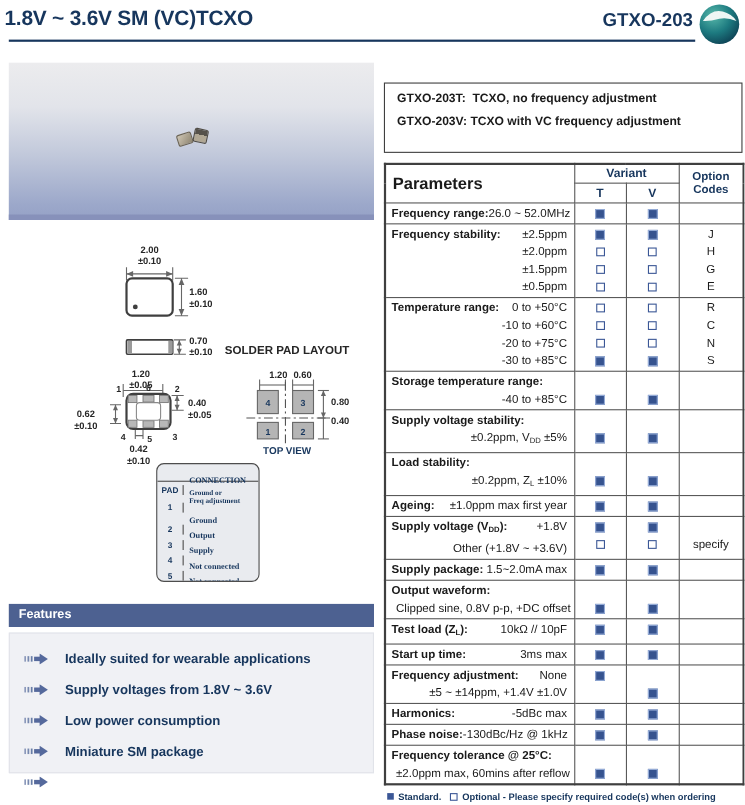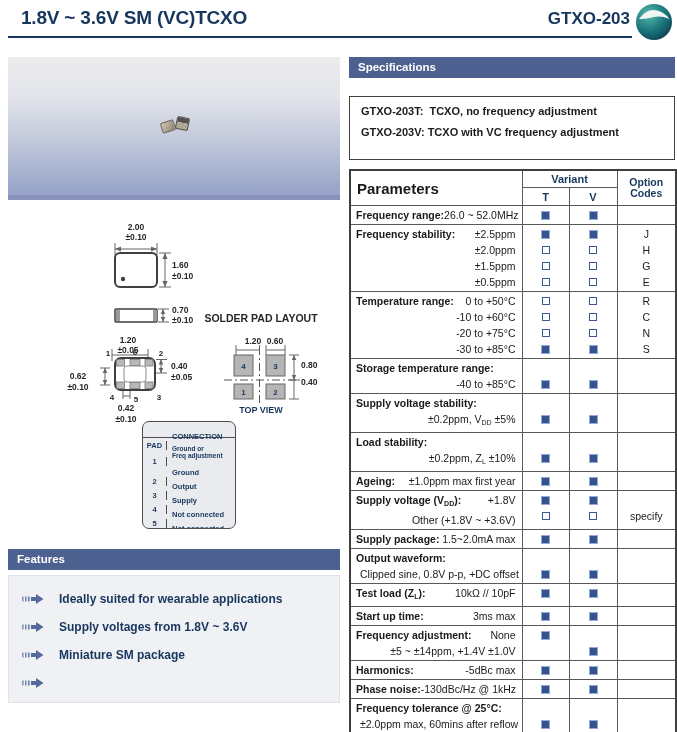--- a/index.html
+++ b/index.html
@@ -1,19 +1,19 @@
 <!DOCTYPE html>
 <html><head>
 <meta charset="utf-8">
 <style>
   html,body{margin:0;padding:0;background:#fff;}
   .page{position:relative;width:677px;height:732px;background:#fff;overflow:hidden;
         font-family:"Liberation Sans",sans-serif;}
   
-  .title{position:absolute;left:21px;top:7px;font-size:19px;font-weight:bold;color:#17365d;letter-spacing:-0.2px;}
+  .title{position:absolute;left:4px;top:7px;font-size:19px;font-weight:bold;color:#17365d;letter-spacing:-0.2px;}
   .model{position:absolute;left:500px;top:9px;width:130px;text-align:right;font-size:17px;font-weight:bold;color:#17365d;}
   .rule{position:absolute;left:8px;top:36px;width:624px;height:2px;background:#17365d;}
   .logo{position:absolute;left:635px;top:3px;}
   
   .leftcol{position:absolute;left:8px;top:57px;width:332px;height:675px;}
   .rightcol{position:absolute;left:349px;top:57px;width:326px;}
   
   .product-image{position:absolute;top:0;left:0;width:332px;height:143px;
     background:linear-gradient(180deg,#ececee 0%,#e2e4ea 28%,#c2c9db 58%,#9ca8ca 90%,#95a1c6 100%);}
   .img-strip{position:absolute;bottom:0;left:0;right:0;height:5px;background:#8791ba;}
@@ -34,21 +34,21 @@
   .cap{font-size:9px;font-weight:bold;fill:#17365d;}
   .pnum{font-size:8px;font-weight:bold;fill:#262626;}
   .padnum{font-size:8px;font-weight:bold;fill:#17365d;}
   .ah{fill:#666;}
   
   .padtable{position:absolute;left:134px;top:364px;width:94px;border:1.5px solid #4d4d4d;border-radius:7px;
     background:#e9ebef;overflow:hidden;color:#17365d;box-sizing:border-box;}
   .pt-head{display:grid;grid-template-columns:24px 1fr;height:15px;border-bottom:1px solid #4d4d4d;
     font-weight:bold;font-size:7.5px;}
   .pt-c1{border-right:1px solid #4d4d4d;display:flex;align-items:center;justify-content:center;margin-top:19px;}
-  .pt-c2{display:flex;align-items:center;padding-left:5px;}
+  .pt-c2{display:flex;align-items:center;padding-left:5px;font-family:Liberation Serif, serif;}
   .pt-row{display:grid;grid-template-columns:24px 1fr;height:14px;font-size:7.5px;font-weight:bold;}
   .pt-row.two{height:20px;}
   .pt-row.two .pt-c2{font-size:6.5px;line-height:7px;}
   
   .secbar{background:#4d6191;color:#fff;font-weight:bold;font-size:11.5px;line-height:21px;height:21px;
     padding-left:9px;box-sizing:border-box;}
   .features-bar{position:absolute;top:492px;left:0;width:332px;}
   .features-box{position:absolute;top:518px;left:0;width:332px;height:128px;background:#f0f1f5;
     border:1px solid #e1e3e9;box-sizing:border-box;padding-top:9px;}
   .feat-row{display:flex;align-items:center;height:28px;padding-left:13px;gap:15px;}
@@ -274,36 +274,45 @@
           <span class="feat-text">Supply voltages from 1.8V ~ 3.6V</span>
         </div>
         <div class="feat-row">
           <svg width="22" height="10" viewBox="0 0 22 10">
   <rect x="0" y="2.5" width="1.6" height="5" fill="#8795b8"></rect>
   <rect x="3" y="2.5" width="1.6" height="5" fill="#7789af"></rect>
   <rect x="6" y="2.5" width="1.6" height="5" fill="#687da6"></rect>
   <rect x="9" y="3" width="5.5" height="4" fill="#55699c"></rect>
   <path d="M14 0 L21.5 5 L14 10 Z" fill="#55699c"></path>
           </svg>
+          <span class="feat-text">Low power consumption</span>
+        </div>
+        <div class="feat-row">
+          <svg width="22" height="10" viewBox="0 0 22 10">
+  <rect x="0" y="2.5" width="1.6" height="5" fill="#8795b8"></rect>
+  <rect x="3" y="2.5" width="1.6" height="5" fill="#7789af"></rect>
+  <rect x="6" y="2.5" width="1.6" height="5" fill="#687da6"></rect>
+  <rect x="9" y="3" width="5.5" height="4" fill="#55699c"></rect>
+  <path d="M14 0 L21.5 5 L14 10 Z" fill="#55699c"></path>
+          </svg>
           <span class="feat-text">Miniature SM package</span>
         </div>
         <div class="feat-row">
           <svg width="22" height="10" viewBox="0 0 22 10">
   <rect x="0" y="2.5" width="1.6" height="5" fill="#8795b8"></rect>
   <rect x="3" y="2.5" width="1.6" height="5" fill="#7789af"></rect>
   <rect x="6" y="2.5" width="1.6" height="5" fill="#687da6"></rect>
   <rect x="9" y="3" width="5.5" height="4" fill="#55699c"></rect>
   <path d="M14 0 L21.5 5 L14 10 Z" fill="#55699c"></path>
           </svg>
         </div>
       </div>
   </div>
 
   <div class="rightcol">
-    <div class="secbar">Specifications</div>
 
     <div class="spec-box">
       <div class="spec-line">GTXO-203T:  TCXO, no frequency adjustment</div>
       <div class="spec-line">GTXO-203V: TCXO with VC frequency adjustment</div>
     </div>
 
     <table class="ptable">
       <colgroup>
           <col style="width:172px">
           <col style="width:47px">

